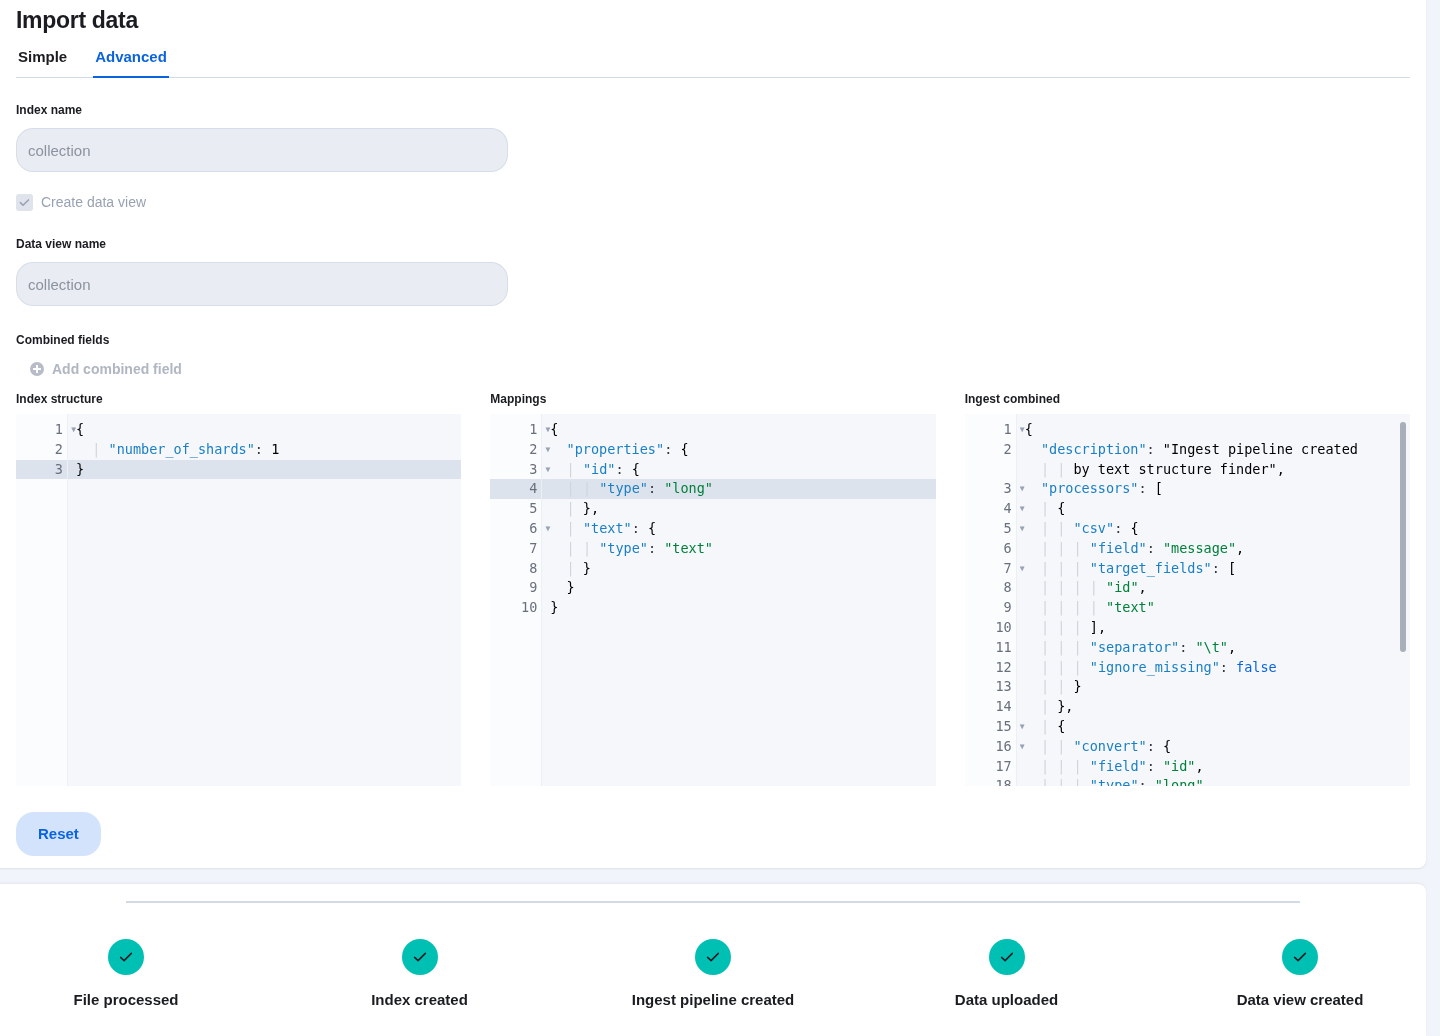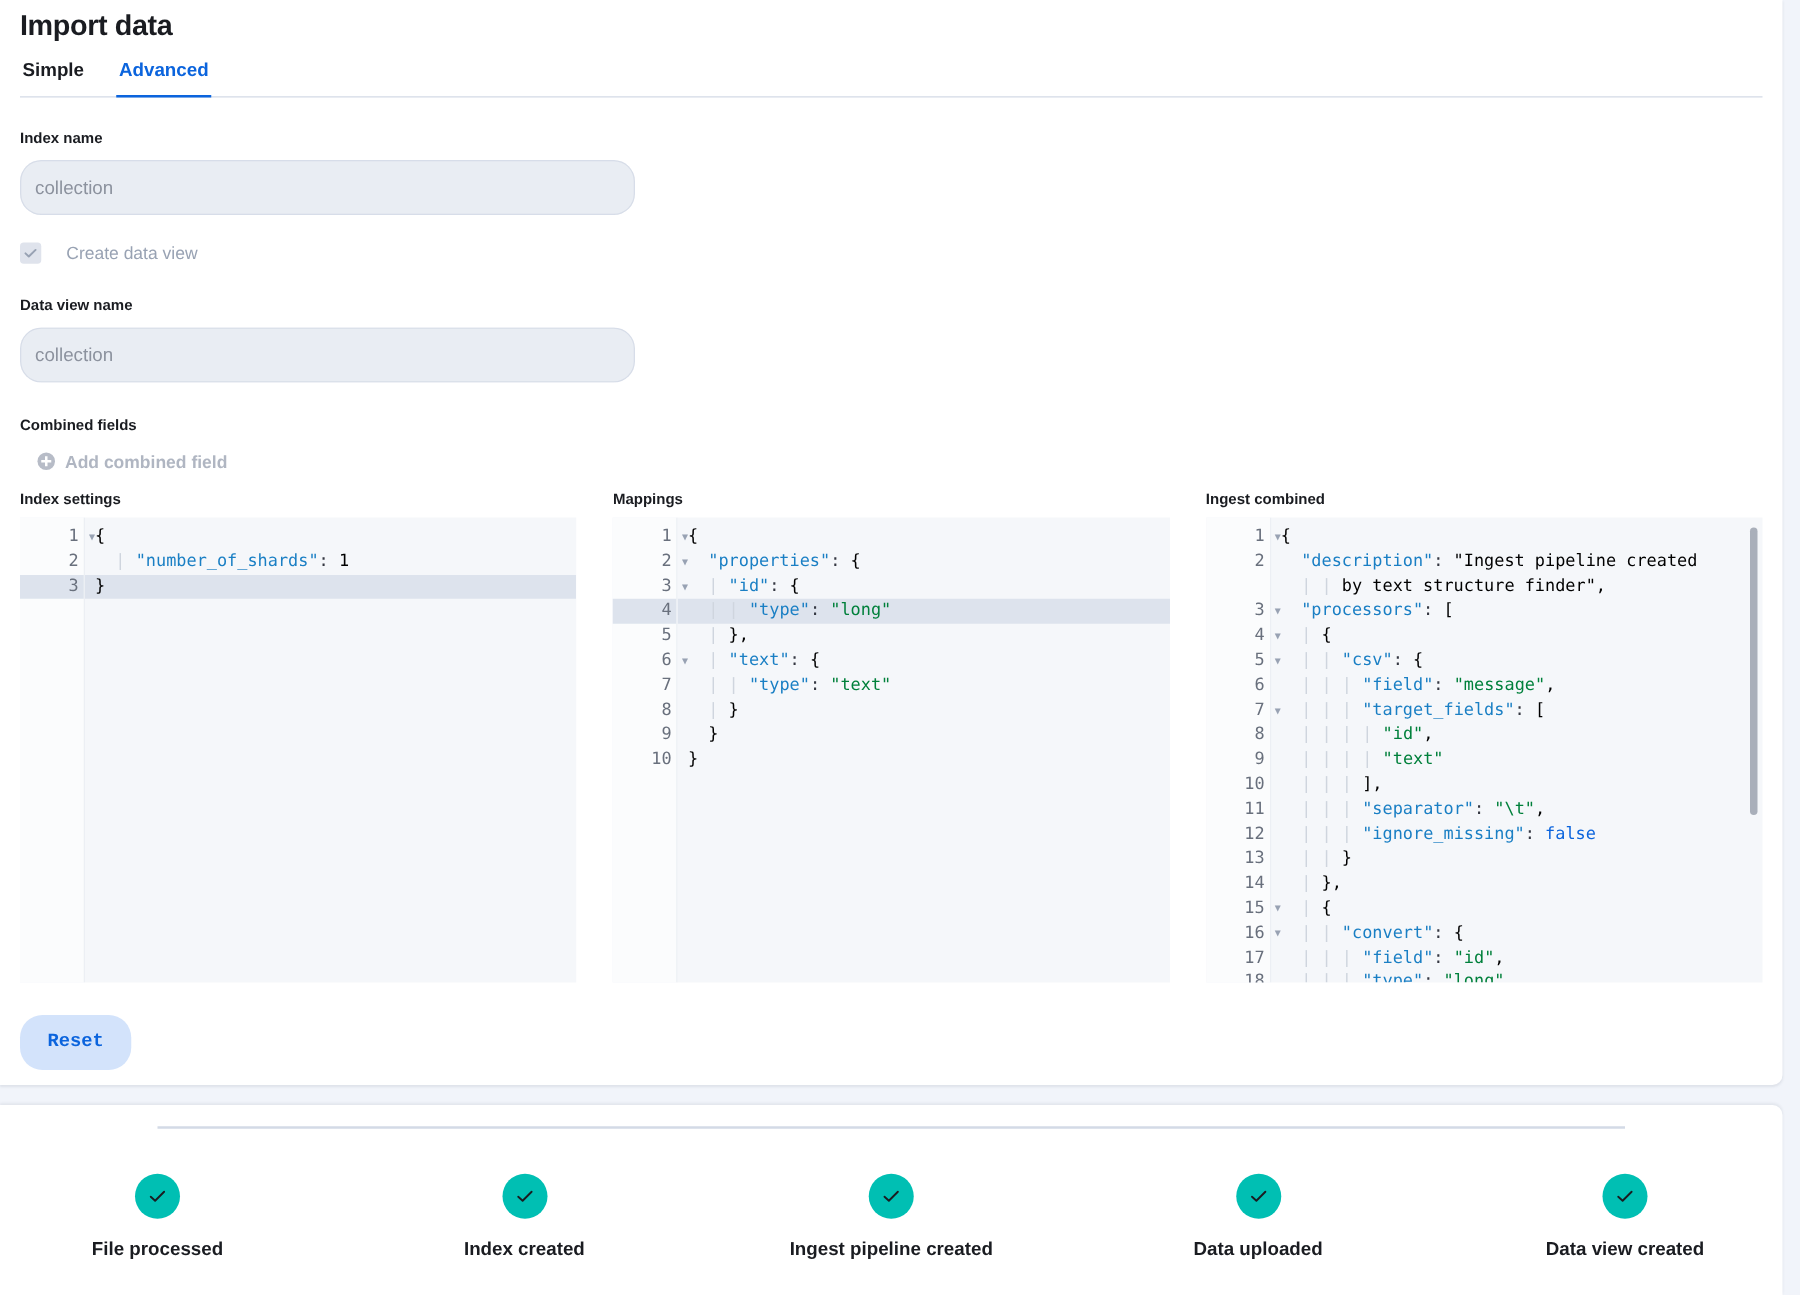--- a/index.html
+++ b/index.html
@@ -84,21 +84,21 @@
     font-size: 15px;
     color: #8c929e;
     padding: 0 12px;
     font-family: "Liberation Sans", sans-serif;
   }
   .text-input::placeholder { color: #8c929e; opacity: 1; }
 
   .checkbox-row {
     display: flex;
     align-items: center;
-    gap: 20px;
+    gap: 8px;
     margin-top: 20px;
   }
   .checkbox-box {
     width: 17px;
     height: 17px;
     border-radius: 3px;
     background: #dfe3ec;
     display: flex;
     align-items: center;
     justify-content: center;
@@ -232,21 +232,21 @@
   
   .reset-btn {
     margin-top: 26px;
     display: inline-block;
     background: #d3e3fb;
     color: #0b64dd;
     border: none;
     border-radius: 18px;
     font-size: 15px;
     font-weight: bold;
-    font-family: Liberation Mono, monospace;
+    font-family: Liberation Sans, sans-serif;
     padding: 0 22px;
     height: 44px;
     line-height: 44px;
     cursor: pointer;
   }
 
   
   .progress-panel {
     position: absolute;
     left: 0;
@@ -334,21 +334,21 @@
     <div class="section-label">Combined fields</div>
     <div class="add-row">
       <span class="plus-icon"></span>
       <span class="add-text">Add combined field</span>
     </div>
 
     
     <div class="editors">
 
       <div class="editor-col">
-        <div class="editor-title">Index settings</div>
+        <div class="editor-title">Index structure</div>
         <div class="editor">
           <div class="gutter">
               <div class="ln">1<span class="fold">▼</span></div>
               <div class="ln">2</div>
               <div class="ln active">3</div>
             </div>
           <div class="code"><div class="cl">{</div><div class="cl">  <span class="indent-guide">|</span> <span class="tok-key">"number_of_shards"</span><span class="tok-pun">:</span> 1</div><div class="cl active">}</div></div>
         </div>
       </div>
 

